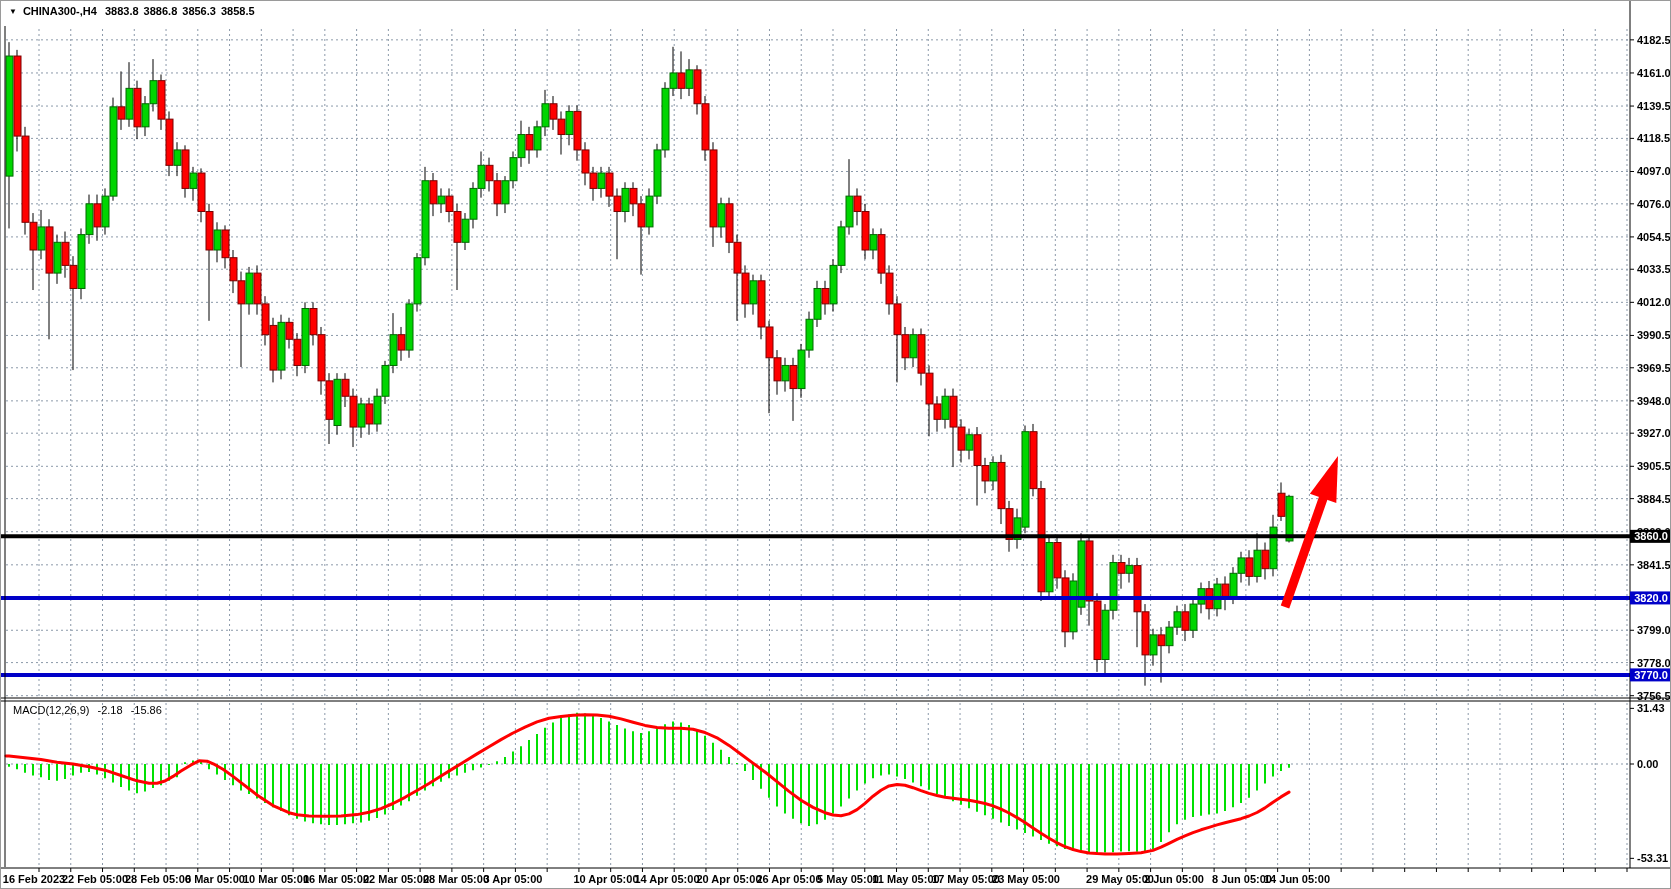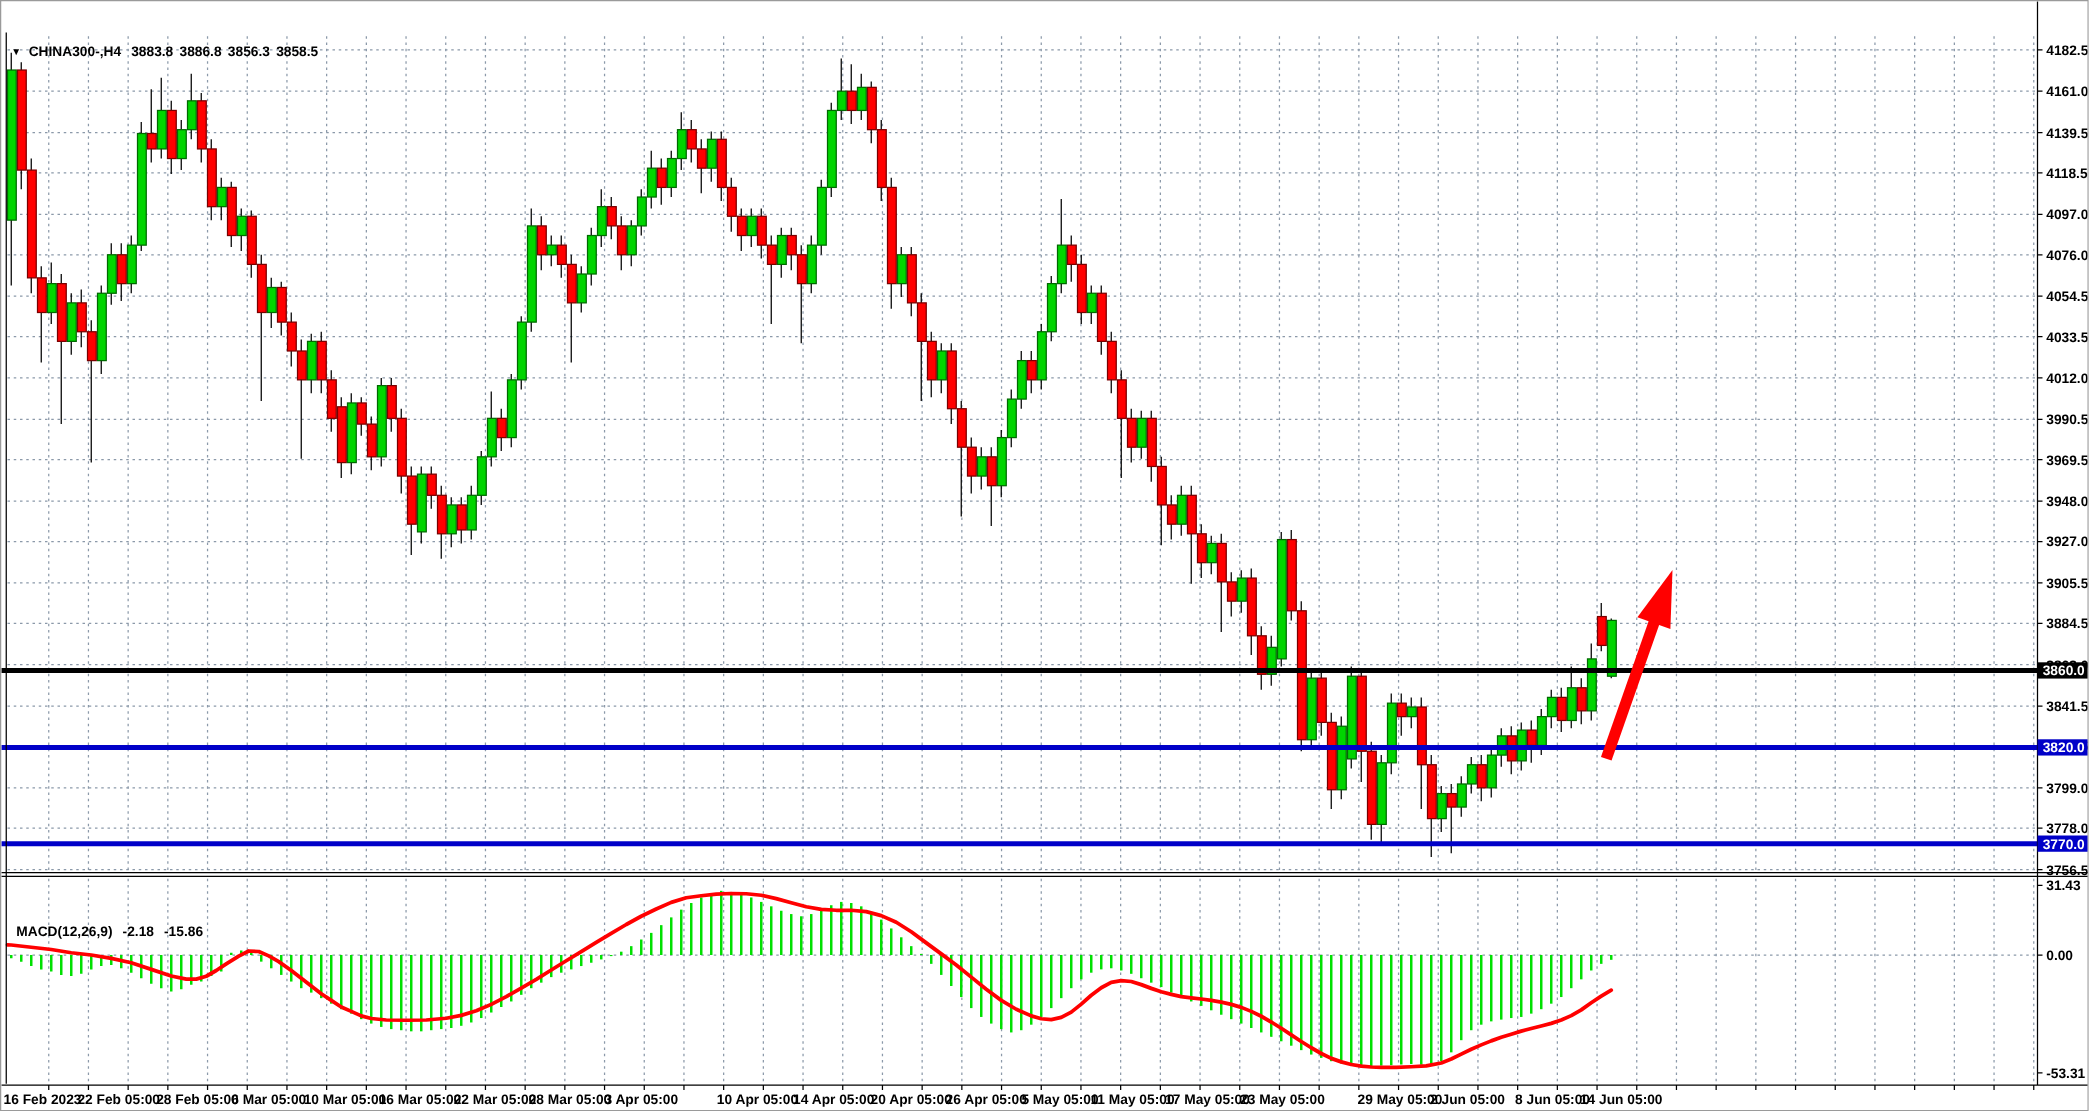--- a/index.html
+++ b/index.html
@@ -1,22 +1,22 @@
 <!DOCTYPE html>
 <html><head>
 <meta charset="utf-8">
 <style>
   html,body{margin:0;padding:0;background:#f0f0f0;}
   #root{position:relative;width:1671px;height:889px;background:#ffffff;border:1px solid #9a9a9a;box-sizing:border-box;overflow:hidden;
         font-family:"Liberation Sans","DejaVu Sans",sans-serif;}
   #plot{position:absolute;left:0;top:0;}
-  .titlebar{position:absolute;left:8px;top:4px;font-size:11px;font-weight:bold;color:#000;white-space:nowrap;z-index:5;margin-top:31px;}
+  .titlebar{position:absolute;left:8px;top:4px;font-size:11px;font-weight:bold;color:#000;white-space:nowrap;z-index:5;}
   .titlebar .tri{display:inline-block;font-size:8px;vertical-align:1px;margin-right:6px;}
   .titlebar span{margin-right:5px;}
-  .macdlabel{position:absolute;left:12px;top:703px;font-size:11px;font-weight:bold;color:#000;white-space:nowrap;z-index:5;margin-top:36px;}
+  .macdlabel{position:absolute;left:12px;top:703px;font-size:11px;font-weight:normal;color:#000;white-space:nowrap;z-index:5;}
   .macdlabel span{margin-right:5px;}
   text{font-family:"Liberation Sans","DejaVu Sans",sans-serif;}
 </style>
 </head>
 <body>
 
 <div id="root">
   <svg id="plot" width="1671" height="889">
       <line x1="38" y1="28" x2="38" y2="696" stroke="#8b99a9" stroke-width="1" stroke-dasharray="2 3"></line>
       <line x1="38" y1="702" x2="38" y2="865" stroke="#8b99a9" stroke-width="1" stroke-dasharray="2 3"></line>

